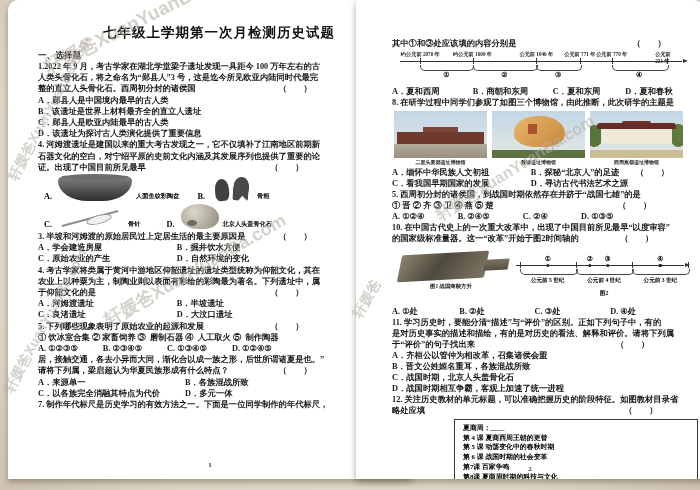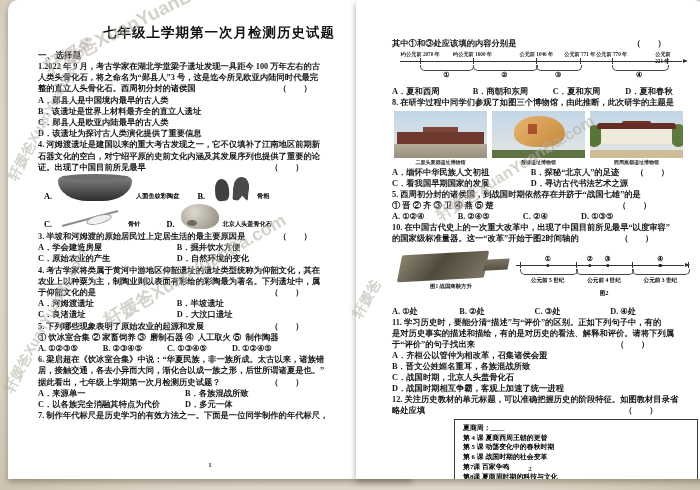--- a/index.html
+++ b/index.html
@@ -150,23 +150,22 @@
     <div class="ln">A．学会建造房屋　　　　　　　　　B．掘井饮水方便</div>
     <div class="ln">C．原始农业的产生　　　　　　　　D．自然环境的变化</div>
     <div class="ln">4. 考古学家将类属于黄河中游地区仰韶遗址的遗址类型统称为仰韶文化，其在</div>
     <div class="ln">农业上以种粟为主，制陶业则以表面有彩绘的彩陶最为著名。下列遗址中，属</div>
     <div class="ln">于仰韶文化的是　　　　　　　　　　　　　　　　　　　　　（　　）</div>
     <div class="ln">A．河姆渡遗址　　　　　　　　　　B．半坡遗址</div>
     <div class="ln">C．良渚遗址　　　　　　　　　　　D．大汶口遗址</div>
     <div class="ln">5. 下列哪些现象表明了原始农业的起源和发展　　　　　　　　（　　）</div>
     <div class="ln">① 饮冰室合集 ② 家畜饲养 ③  磨制石器 ④  人工取火 ⑤  制作陶器</div>
     <div class="ln">A. ①②③⑤　　　B. ②③④⑤　　　C. ①③④⑤　　　D. ①②④⑤</div>
-    <div class="ln">6. 梁启超在《饮冰室合集》中说：“华夏民族，非一族所成。太古以来，诸族错</div>
     <div class="ln">居，接触交通，各去小异而大同，渐化合以成一族之形，后世所谓诸夏是也。”</div>
-    <div class="ln">据此看出，七年级上学期第一次月检测历史试题？　　　　　　（　　）</div>
+    <div class="ln">请将下列属，梁启超认为华夏民族形成有什么特点？　　　　　　（　　）</div>
     <div class="ln">A．来源单一　　　　　　　　　　　　B．各族混战所致</div>
     <div class="ln">C．以各族完全消融其特点为代价　　　D．多元一体</div>
     <div class="ln">7. 制作年代标尺是历史学习的有效方法之一。下面是一位同学制作的年代标尺，</div>
   </div>
   <div class="pagenum">1</div>
 </div>
 
 <div class="page page-right">
   <div class="inner-r">
     <div class="lnr">其中①和③处应该填的内容分别是　　　　　　　　　　　　　　（　　）</div>

